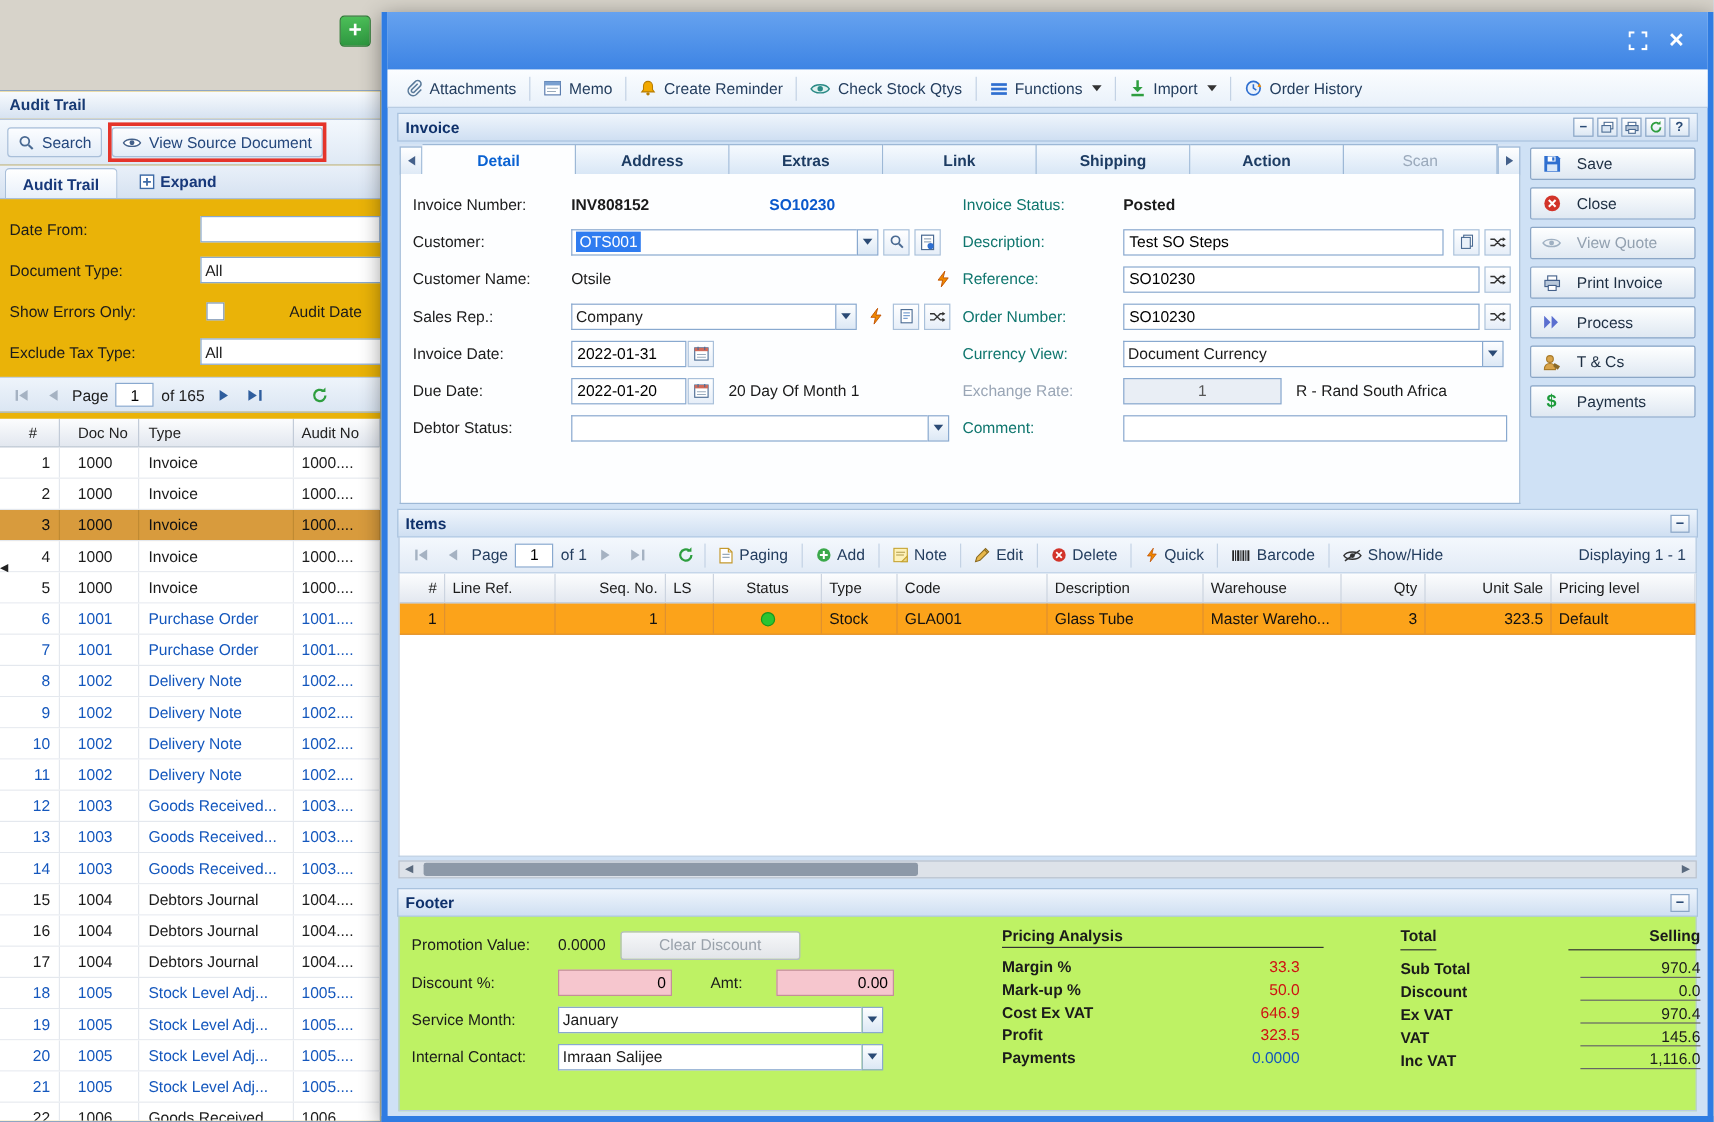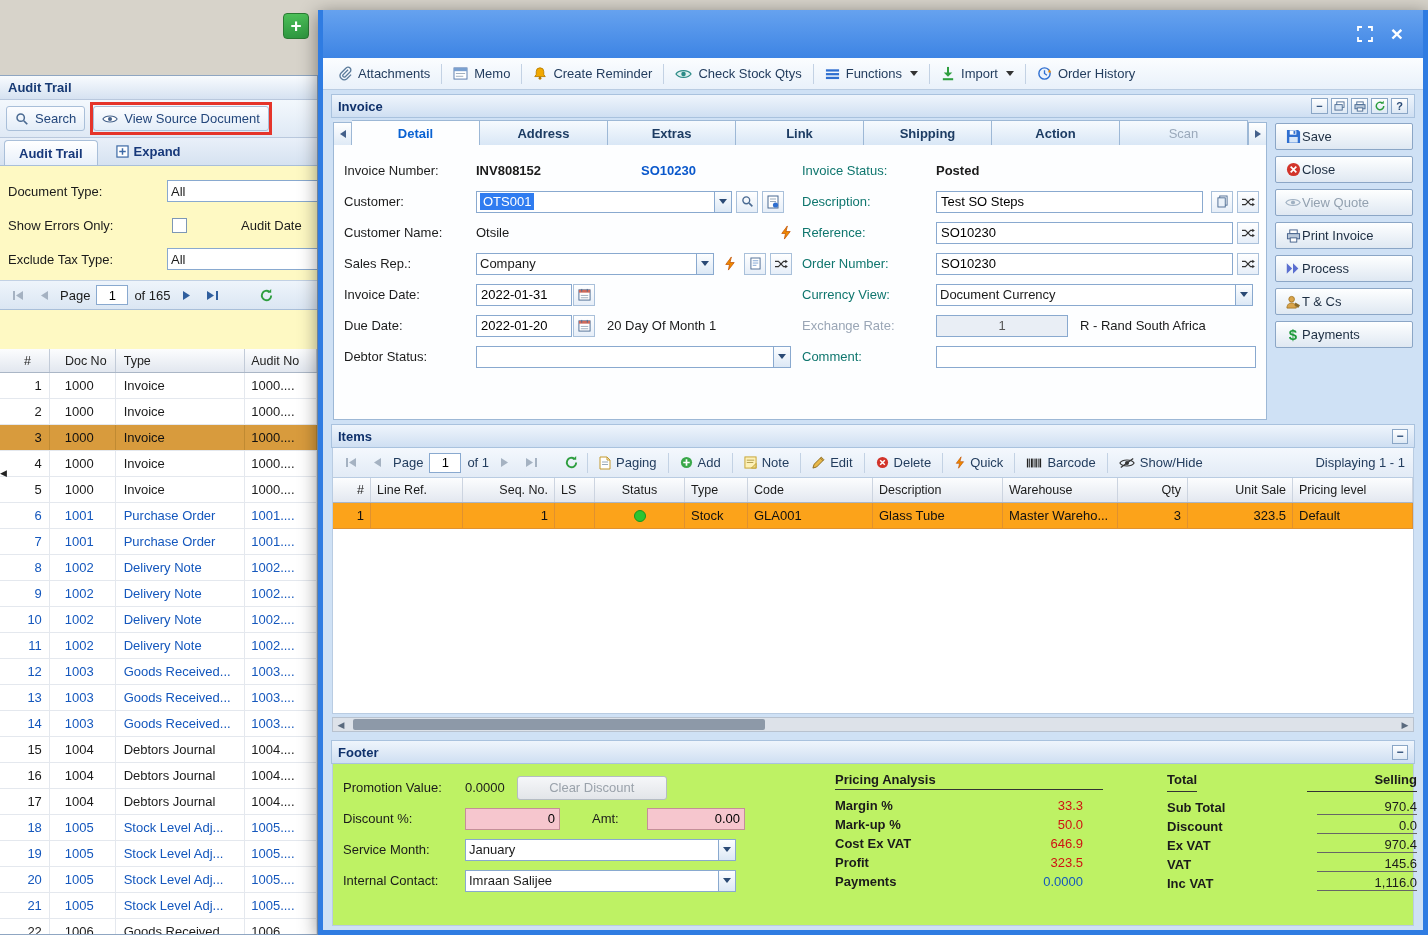--- a/index.html
+++ b/index.html
@@ -4,21 +4,21 @@
 <style>
   * { margin:0; padding:0; box-sizing:border-box; }
   html,body { width:1428px; height:935px; overflow:hidden; }
   body { position:relative; font-family:"Liberation Sans","DejaVu Sans",sans-serif; font-size:13px; background:#d7d3ca; color:#1b1b1b; }
   svg { display:block; }
 
   
   #bg-app { position:absolute; inset:0; }
   .green-plus { position:absolute; left:283px; top:13px; width:26px; height:26px; border:1px solid #2a7a33; border-radius:4px;
     background:linear-gradient(#4cbf58,#2e9740); color:#fff; font-size:19px; font-weight:bold; line-height:23px; text-align:center; cursor:pointer; }
-  #audit-panel { position:absolute; left:0; top:75px; width:318px; bottom:0; background:#fef9c3; border:1px solid #8fa6c2; border-left:none; overflow:hidden; }
+  #audit-panel { position:absolute; left:0; top:75px; width:318px; bottom:0; background:#eab308; border:1px solid #8fa6c2; border-left:none; overflow:hidden; }
   .ap-title { height:24px; padding:4px 0 0 8px; font-weight:bold; color:#173a74; background:linear-gradient(#f8fbfe,#d6e2f1); border-bottom:1px solid #b9c8dd; }
   .ap-toolbar { height:38px; display:flex; align-items:center; gap:8px; padding:0 6px; background:linear-gradient(#f3f8fd,#dfe9f5); border-bottom:1px solid #b9c8dd; }
   .ap-btn { display:flex; align-items:center; gap:6px; padding:4px 8px; border:1px solid #a9bfd9; border-radius:3px;
     background:linear-gradient(#fcfdff,#e3edf8); color:#24477c; cursor:pointer; white-space:nowrap; }
   .view-src { position:relative; }
   .red-box { position:absolute; inset:-5px -4px; border:3px solid #e5342a; pointer-events:none; }
   .ap-tabs { height:28px; display:flex; align-items:flex-end; gap:8px; padding:0 4px; background:linear-gradient(#e9f0f9,#d6e2f1); border-bottom:1px solid #a9bfd9; }
   .ap-tab { padding:5px 14px 4px; font-weight:bold; color:#17387a; background:linear-gradient(#ffffff,#e8f0fa); border:1px solid #a9bfd9; border-bottom:none; border-radius:4px 4px 0 0; cursor:pointer; }
   .ap-expand { display:flex; align-items:center; gap:5px; padding:4px 10px 6px; font-weight:bold; color:#17387a; cursor:pointer; }
   .ap-filters { padding:8px 0 4px; }
@@ -91,21 +91,21 @@
   .hl { background:#2f7cf0; color:#fff; padding:1px 3px; }
   .dd-btn { width:18px; height:22px; border:1px solid #89a9cf; background:linear-gradient(#fdfeff,#dce8f5); display:flex; align-items:center; justify-content:center; cursor:pointer; }
   .dd-btn:after { content:""; width:0; height:0; border-left:4px solid transparent; border-right:4px solid transparent; border-top:5px solid #2a4a75; }
   .ic-btn { width:22px; height:22px; margin-left:4px; border:1px solid #a9c0da; background:linear-gradient(#fff,#e6eef8); display:flex; align-items:center; justify-content:center; cursor:pointer; }
   .ic-flat { width:22px; height:22px; margin-left:4px; display:flex; align-items:center; justify-content:center; cursor:pointer; }
   .note-txt { margin-left:12px; }
   .dis-inp { background:#e9eef5; color:#555; text-align:center; }
 
   
   .side-col { position:absolute; right:2px; top:29px; width:138px; display:flex; flex-direction:column; gap:6px; }
-  .sbtn { height:27px; display:flex; align-items:center; gap:0; padding:0 8px; border:1px solid #8ba6c6; border-radius:2px;
+  .sbtn { height:27px; display:flex; align-items:center; gap:12px; padding:0 8px; border:1px solid #8ba6c6; border-radius:2px;
     background:linear-gradient(#feffff,#dfe8f2); color:#1d2e42; cursor:pointer; }
   .sbtn.disabled { color:#93a1b0; }
   .sbtn .si { width:18px; display:flex; justify-content:center; }
   .dollar { color:#1c9a3a; font-weight:bold; font-size:15px; }
 
   
   .sec-items { top:414px; height:312px; }
   .items-toolbar { position:absolute; left:1px; right:1px; top:24px; height:30px; background:linear-gradient(#f4f8fd,#e2ebf6);
     border:1px solid #b9cce2; border-top:none; display:flex; align-items:center; gap:6px; padding:0 8px; color:#233d5e; }
   .itb { display:flex; align-items:center; gap:5px; padding:3px 5px; cursor:pointer; white-space:nowrap; }
@@ -187,20 +187,24 @@
               <line x1="7" y1="3.5" x2="7" y2="10.5" stroke="#3d6aa6" stroke-width="1.6"></line>
               <line x1="3.5" y1="7" x2="10.5" y2="7" stroke="#3d6aa6" stroke-width="1.6"></line>
             </svg>
         </span>
         <span>Expand</span>
       </div>
     </div>
 
     <div class="ap-filters">
       <div class="f-row">
+        <span class="lab">Date From:</span>
+        <input class="inp w-cut" style="">
+      </div>
+      <div class="f-row">
         <span class="lab">Document Type:</span>
         <div class="combo">
           <div class="cbody" style="width:150px">All</div>
         </div>
       </div>
       <div class="f-row">
         <span class="lab">Show Errors Only:</span>
         <div class="chk"></div>
         <span class="f-extra">Audit Date</span>
       </div>

